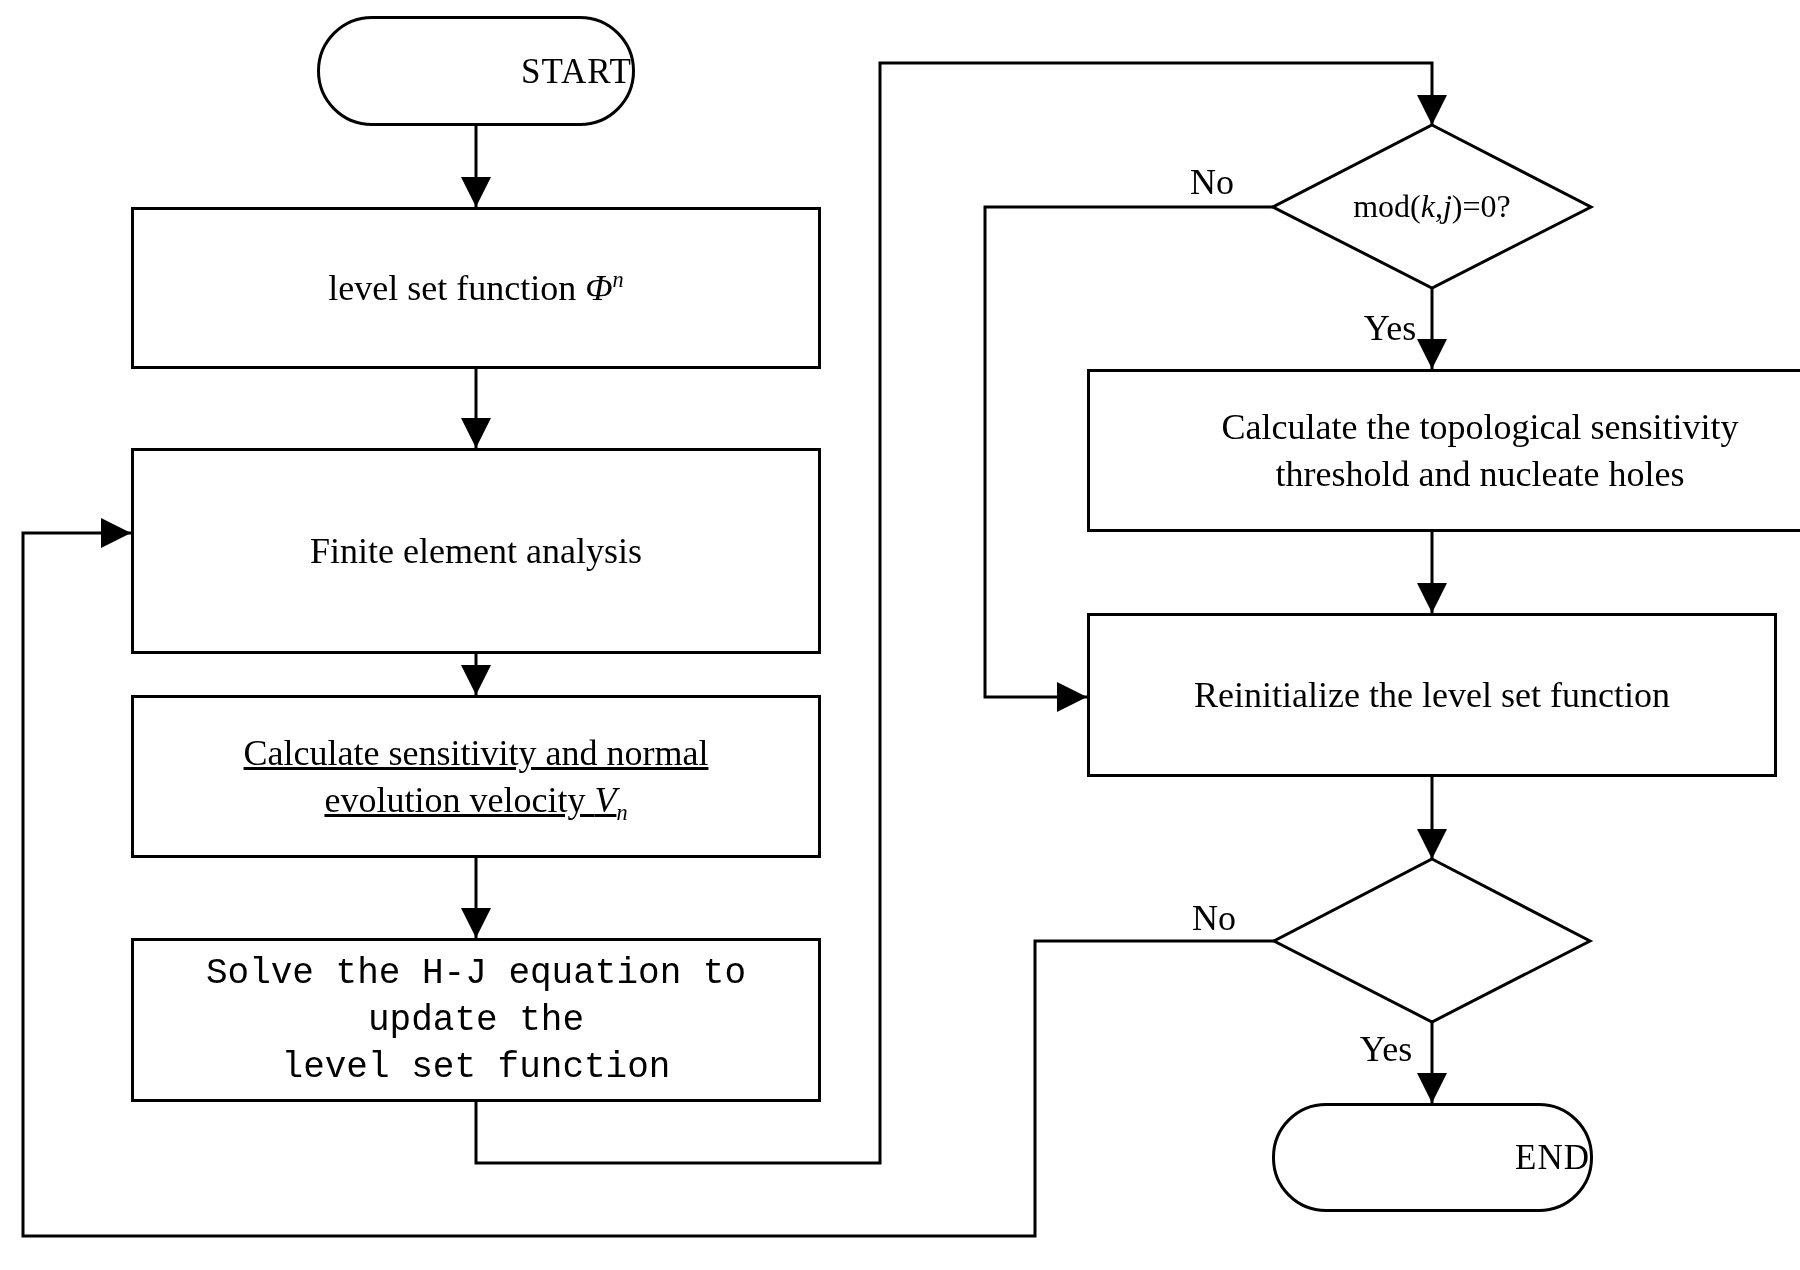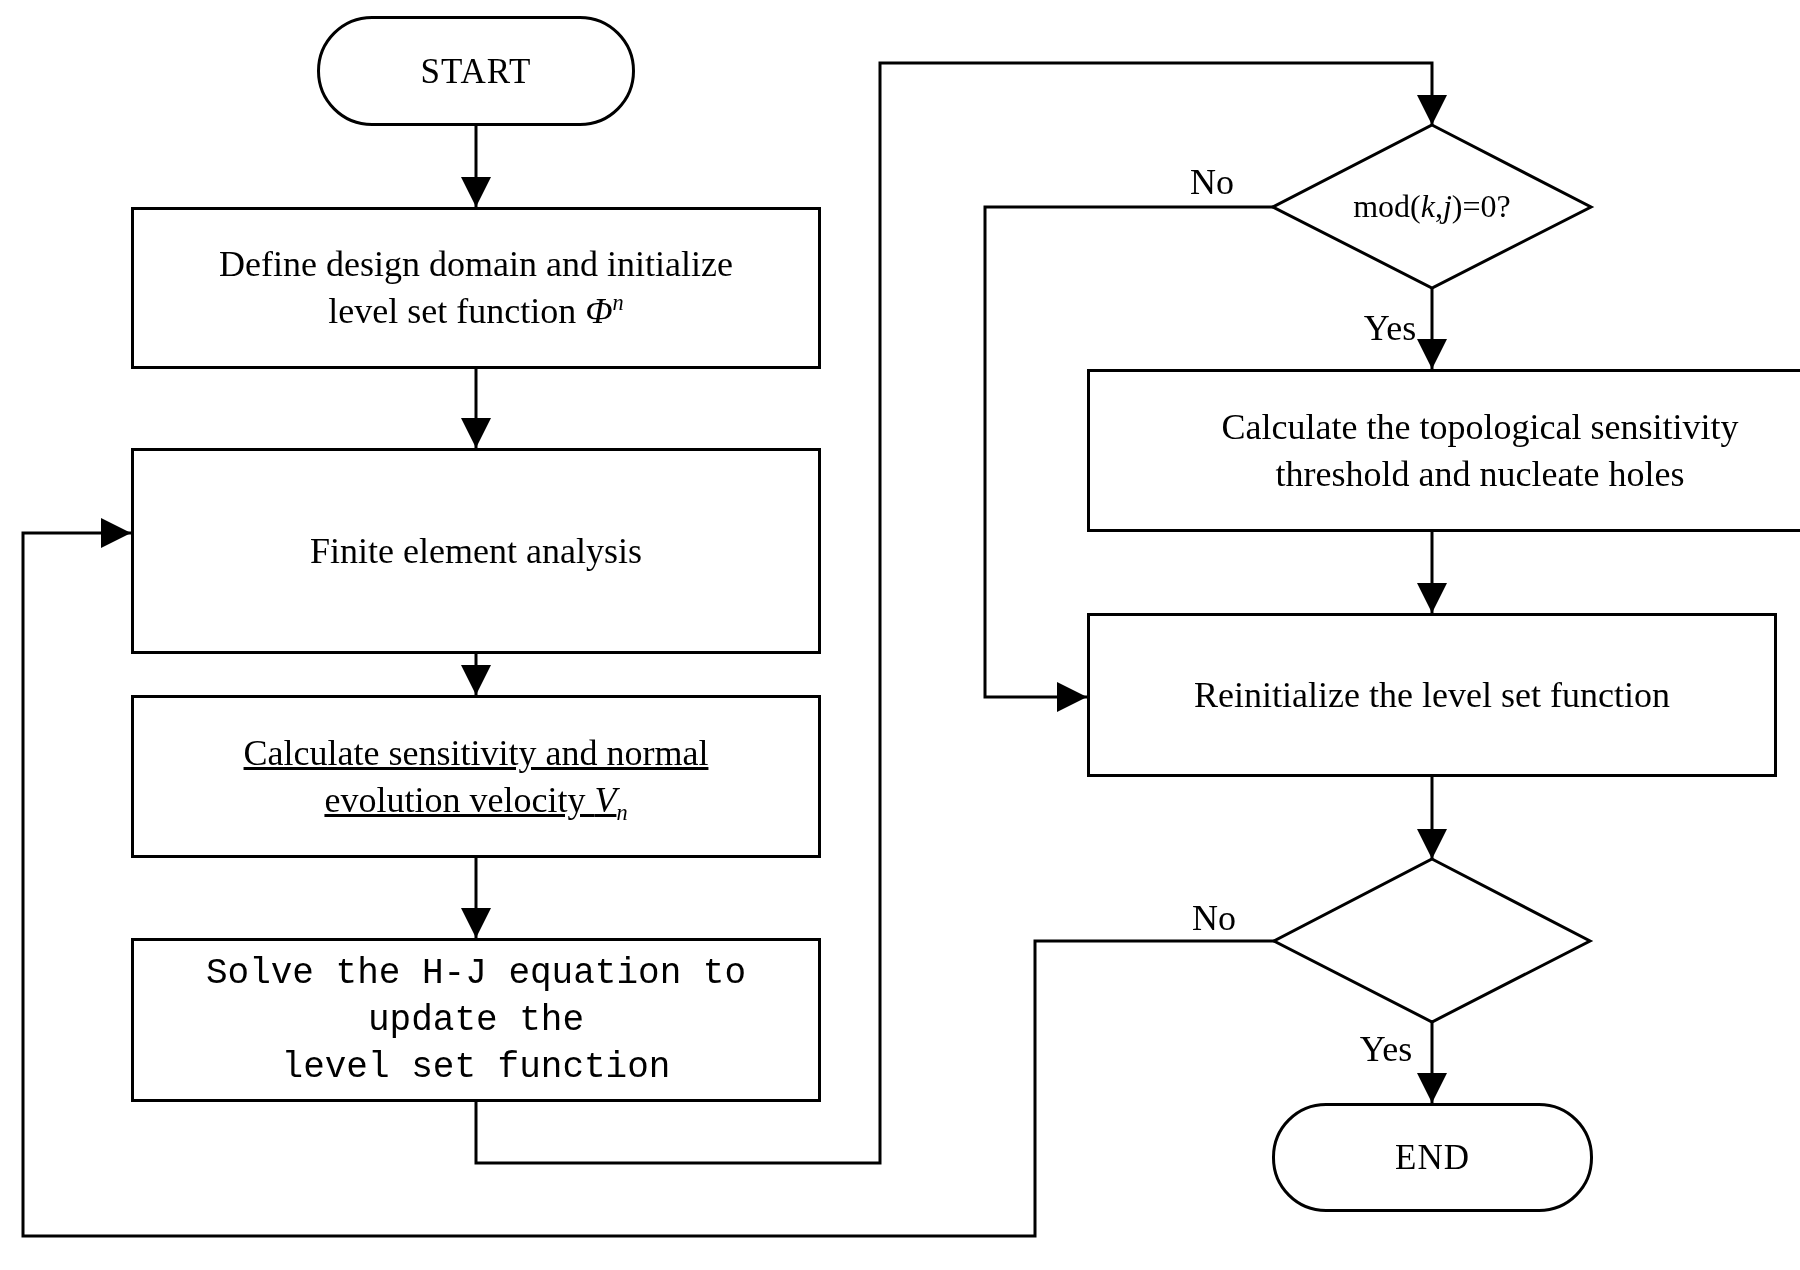--- a/index.html
+++ b/index.html
@@ -33,20 +33,21 @@
     align-items: center;
     justify-content: center;
     text-align: center;
     font-size: 36px;
     line-height: 47px;
   }
   .terminal {
     border-radius: 55px;
     font-size: 35px;
     letter-spacing: 1px;
+    align-items: flex-end;
   }
   .diamond-text {
     position: absolute;
     display: flex;
     align-items: center;
     justify-content: center;
     text-align: center;
     font-size: 32px;
     background: transparent;
   }
@@ -105,21 +106,20 @@
 
   <div class="node terminal" style="left:317px; top:16px; width:318px; height:110px;">
     <span>START</span>
   </div>
 
   <div class="node terminal" style="left:1272px; top:1103px; width:321px; height:109px; border-radius:54px;">
     <span>END</span>
   </div>
 
   <div class="node" style="left:131px; top:207px; width:690px; height:162px;">
-    <span class="nline">Define design domain and initialize</span>
     <span class="nline"><span>level set function </span><span class="sym">Φ</span><span class="sup">n</span></span>
   </div>
 
   <div class="node" style="left:131px; top:448px; width:690px; height:206px;">
     <span>Finite element analysis</span>
   </div>
 
   <div class="node" style="left:131px; top:695px; width:690px; height:163px;text-decoration:underline;">
     <span class="nline">Calculate sensitivity and normal</span>
     <span class="nline"><span>evolution velocity </span><span class="sym">V</span><span class="sub">n</span></span>

